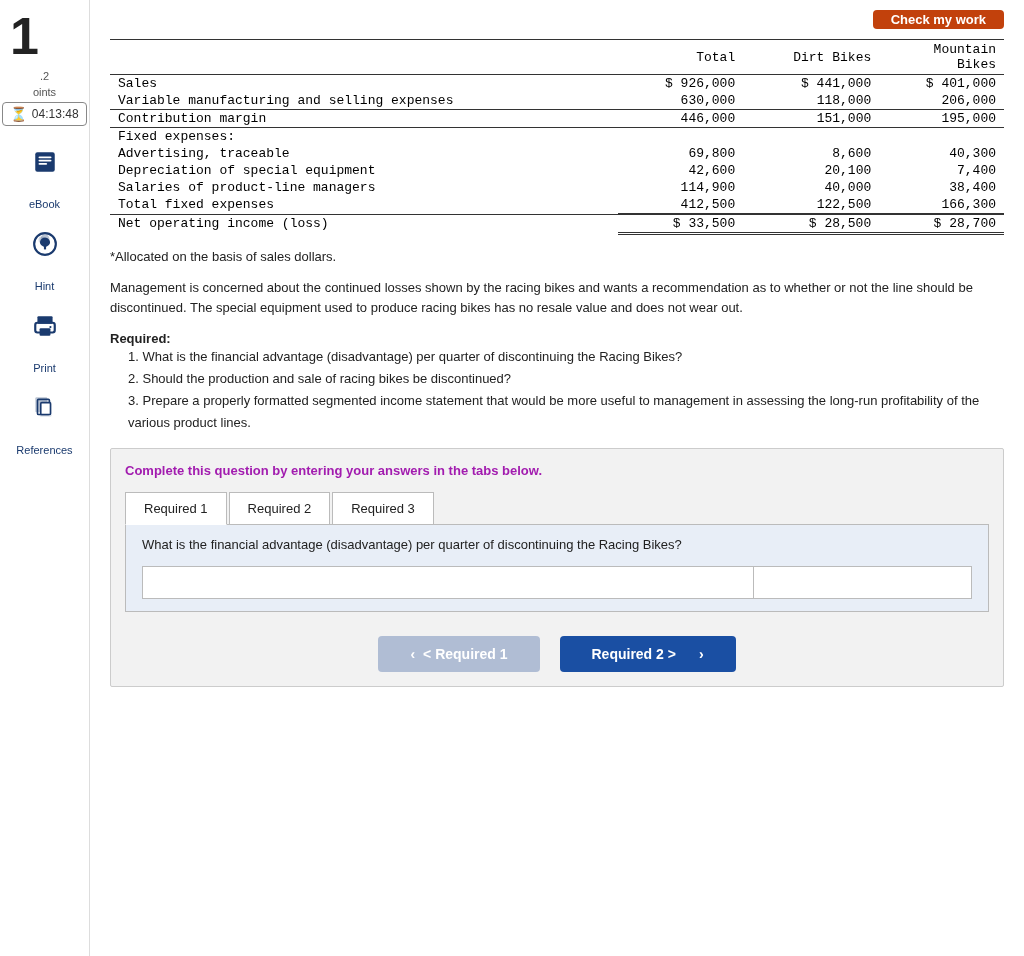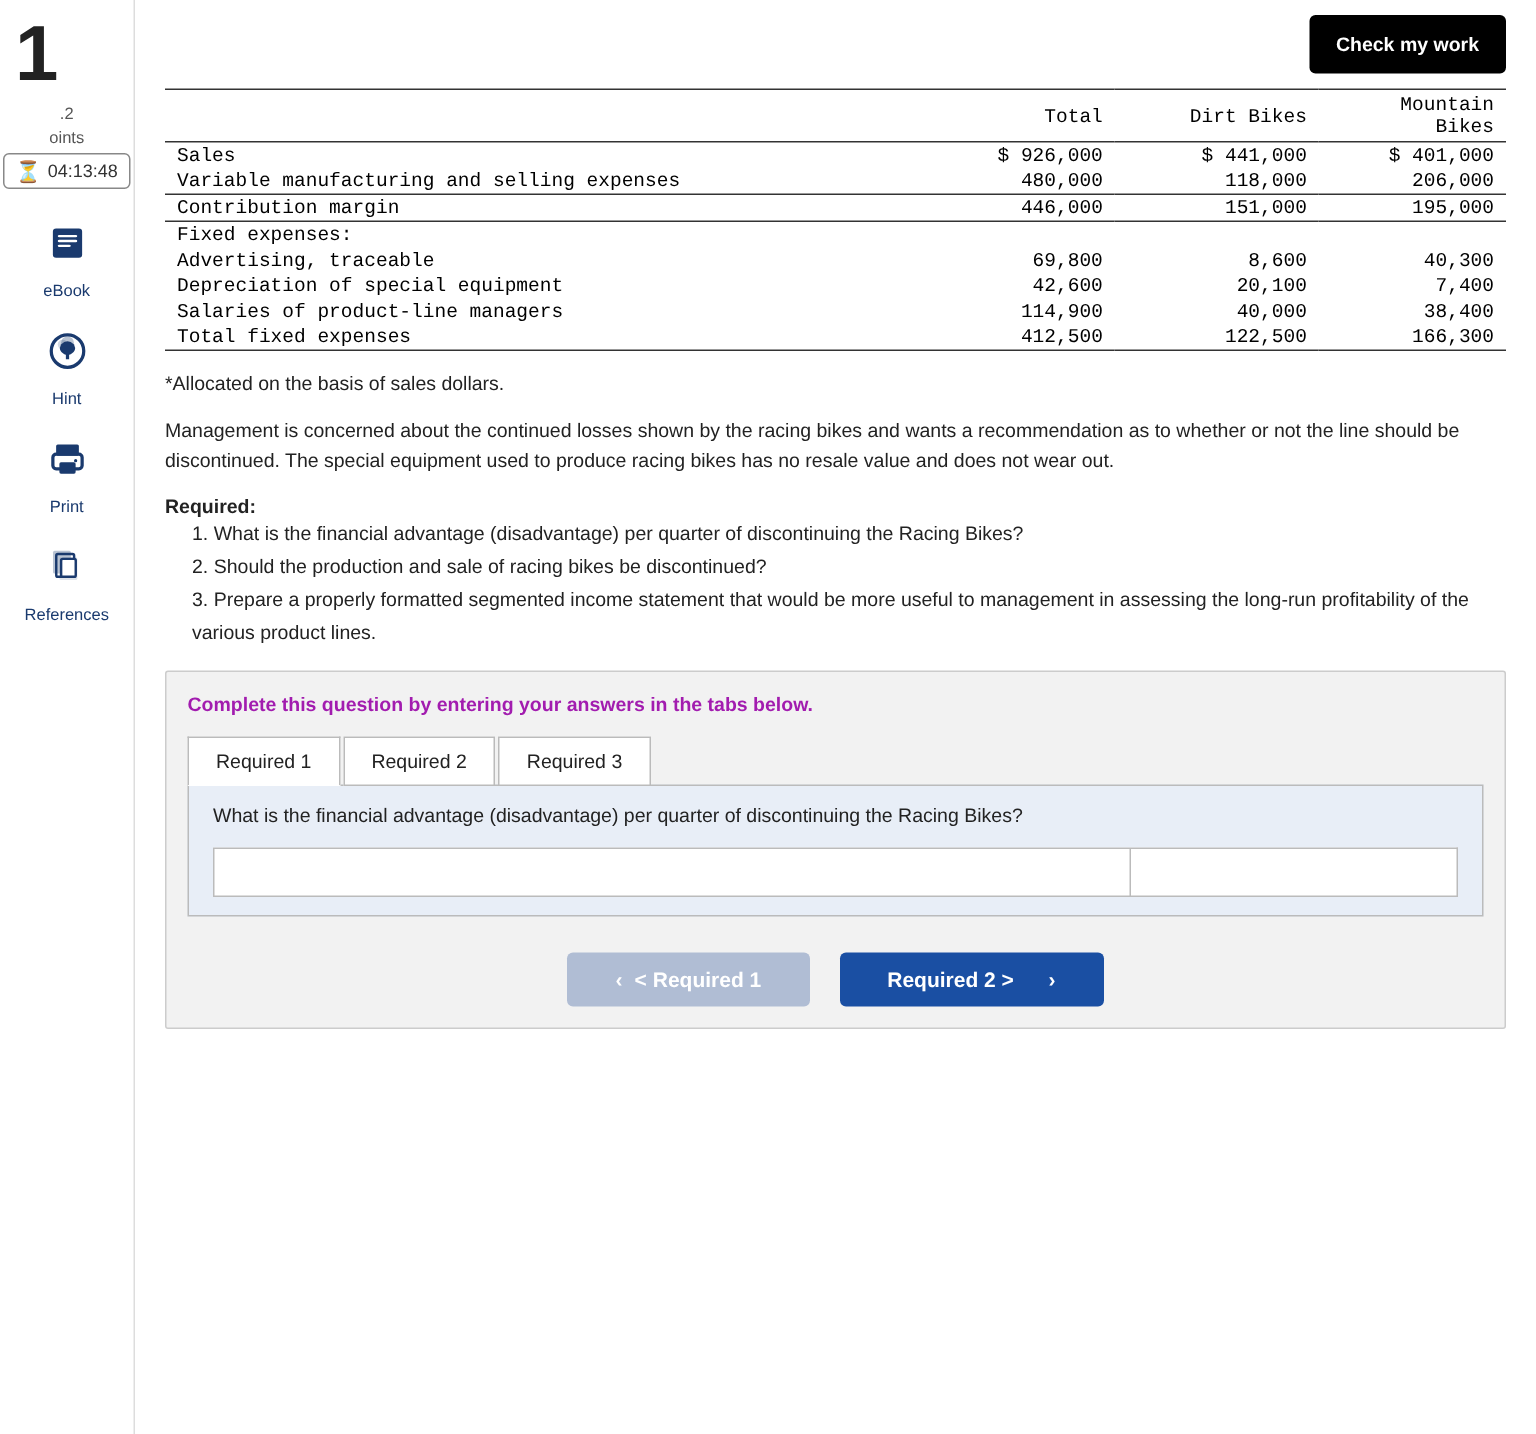--- a/index.html
+++ b/index.html
@@ -73,36 +73,36 @@
       display: flex;
       align-items: center;
       justify-content: center;
       font-size: 22px;
       color: #1a3a6e;
     }
 
     .sidebar-nav-item .nav-label {
       font-size: 11px;
       color: #1a3a6e;
-      margin-top: 10px;
+      margin-top: 20px;
     }
 
     
     .main-content {
       flex: 1;
       padding: 10px 20px 20px 20px;
       overflow-y: auto;
     }
 
     .check-btn {
-      background: #000000;
+      background: #c2410c;
       color: #fff;
       border: none;
       border-radius: 4px;
-      padding: 12px 18px;
+      padding: 2px 18px;
       font-size: 13px;
       font-weight: bold;
       cursor: pointer;
       float: right;
       margin-bottom: 10px;
     }
 
     
     .fin-table {
       width: 100%;
@@ -372,21 +372,21 @@
     </thead>
     <tbody>
       <tr>
         <td class="label">Sales</td>
         <td class="num">$ 926,000</td>
         <td class="num">$ 441,000</td>
         <td class="num">$ 401,000</td>
       </tr>
       <tr class="border-bottom">
         <td class="label">Variable manufacturing and selling expenses</td>
-        <td class="num">480,000</td>
+        <td class="num">630,000</td>
         <td class="num">118,000</td>
         <td class="num">206,000</td>
       </tr>
       <tr class="border-bottom">
         <td class="label">Contribution margin</td>
         <td class="num">446,000</td>
         <td class="num">151,000</td>
         <td class="num">195,000</td>
       </tr>
       <tr>
@@ -411,20 +411,26 @@
         <td class="label indent2">Salaries of product-line managers</td>
         <td class="num">114,900</td>
         <td class="num">40,000</td>
         <td class="num">38,400</td>
       </tr>
       <tr class="border-bottom">
         <td class="label">Total fixed expenses</td>
         <td class="num">412,500</td>
         <td class="num">122,500</td>
         <td class="num">166,300</td>
+      </tr>
+      <tr>
+        <td class="label">Net operating income (loss)</td>
+        <td class="num" style="border-top:2px solid #333; border-bottom:3px double #333;">$ 33,500</td>
+        <td class="num" style="border-top:2px solid #333; border-bottom:3px double #333;">$ 28,500</td>
+        <td class="num" style="border-top:2px solid #333; border-bottom:3px double #333;">$ 28,700</td>
       </tr>
     </tbody>
   </table>
 
   <div class="allocated-note">*Allocated on the basis of sales dollars.</div>
 
   <div class="description-text">Management is concerned about the continued losses shown by the racing bikes and wants a recommendation as to whether or not the line should be discontinued. The special equipment used to produce racing bikes has no resale value and does not wear out.</div>
 
   <div class="required-section">
     <strong>Required:</strong>

